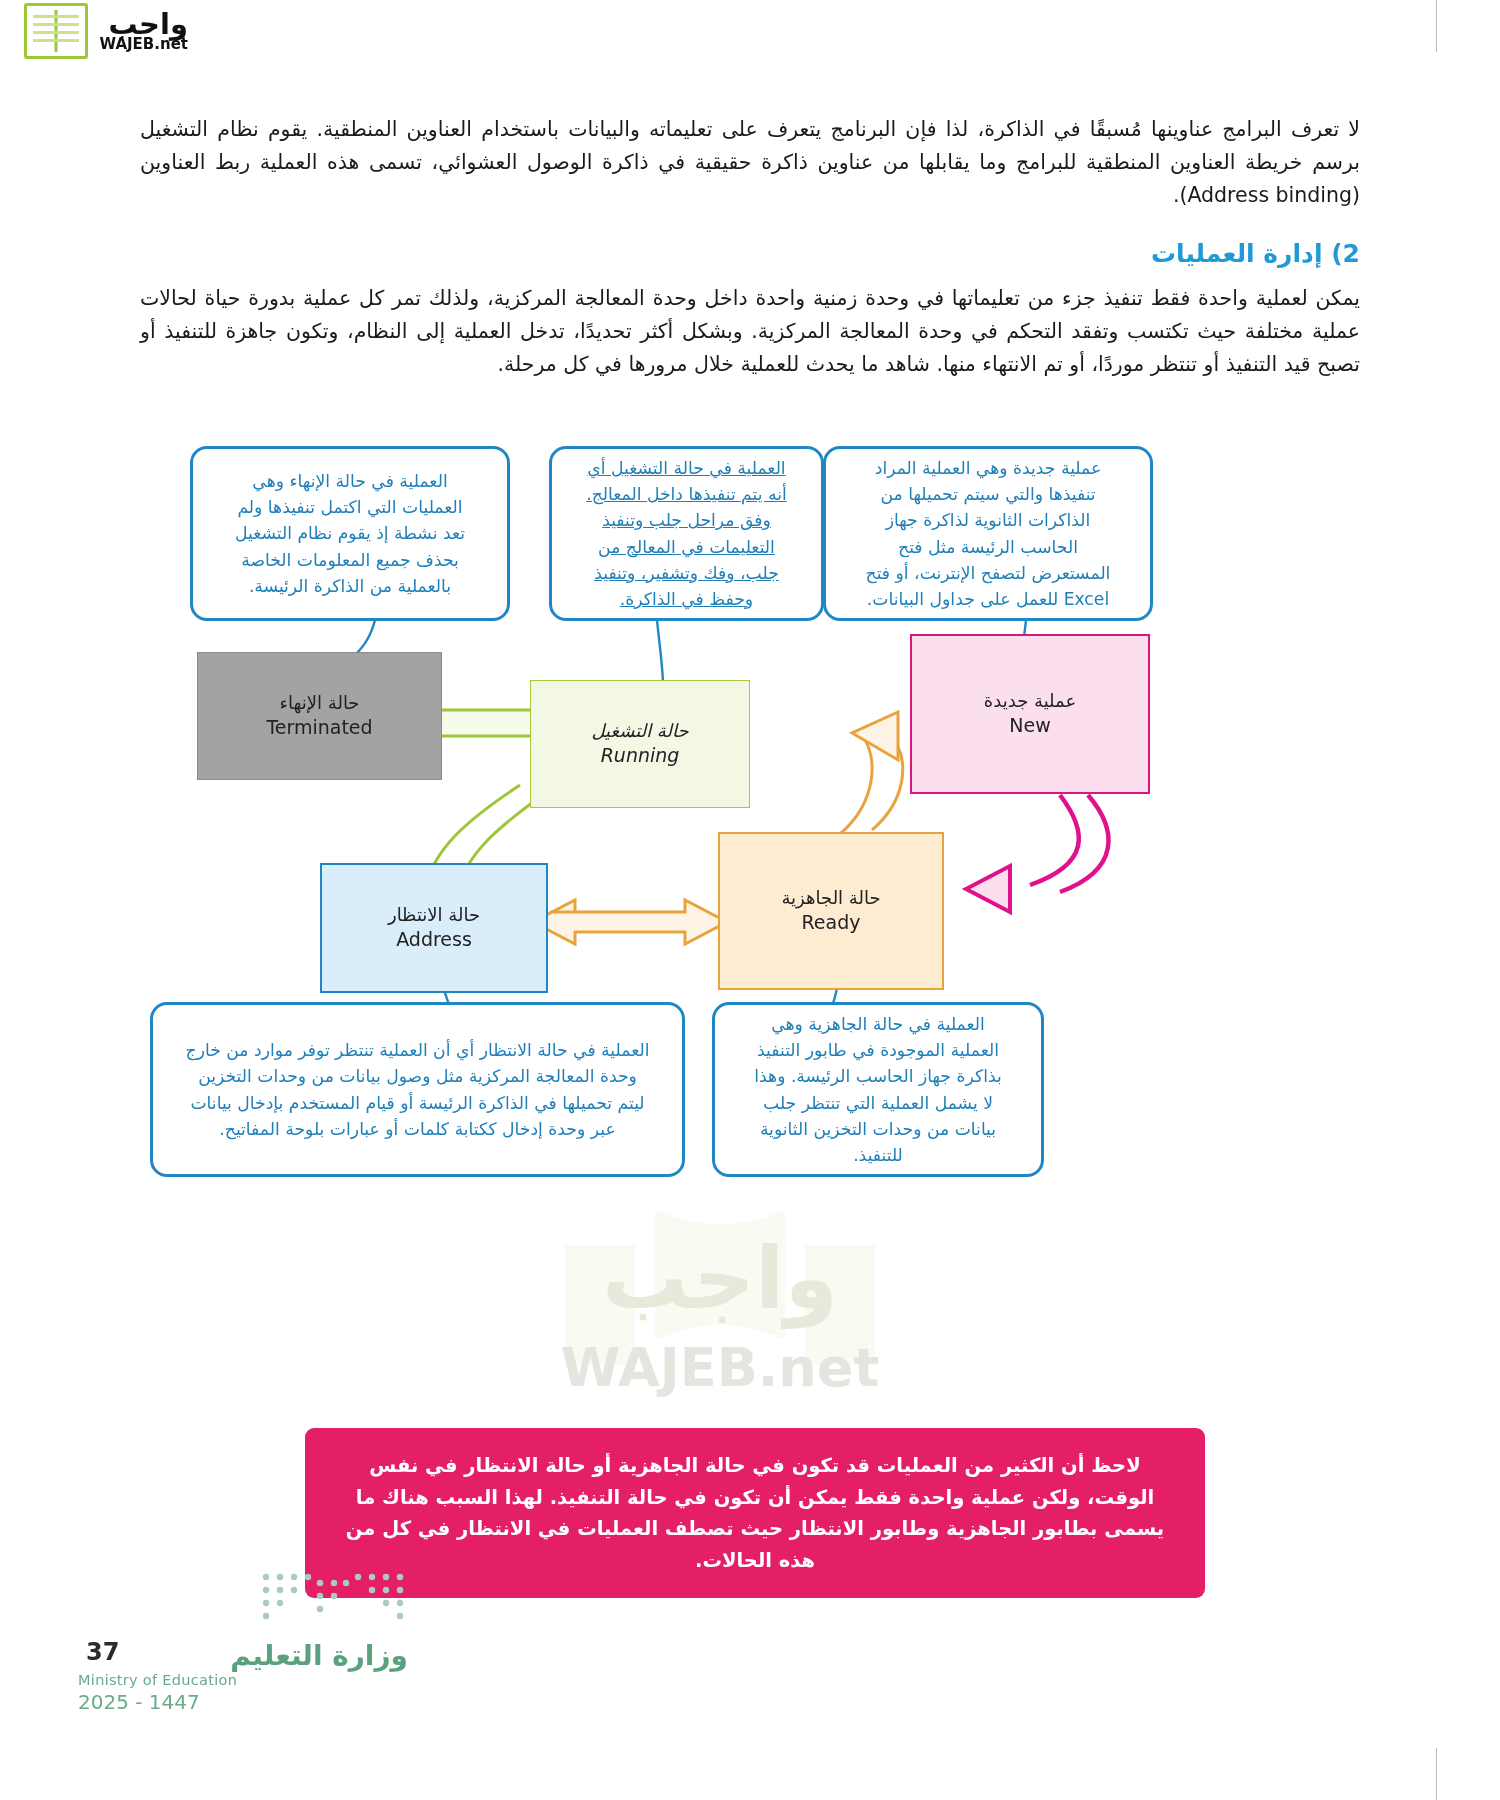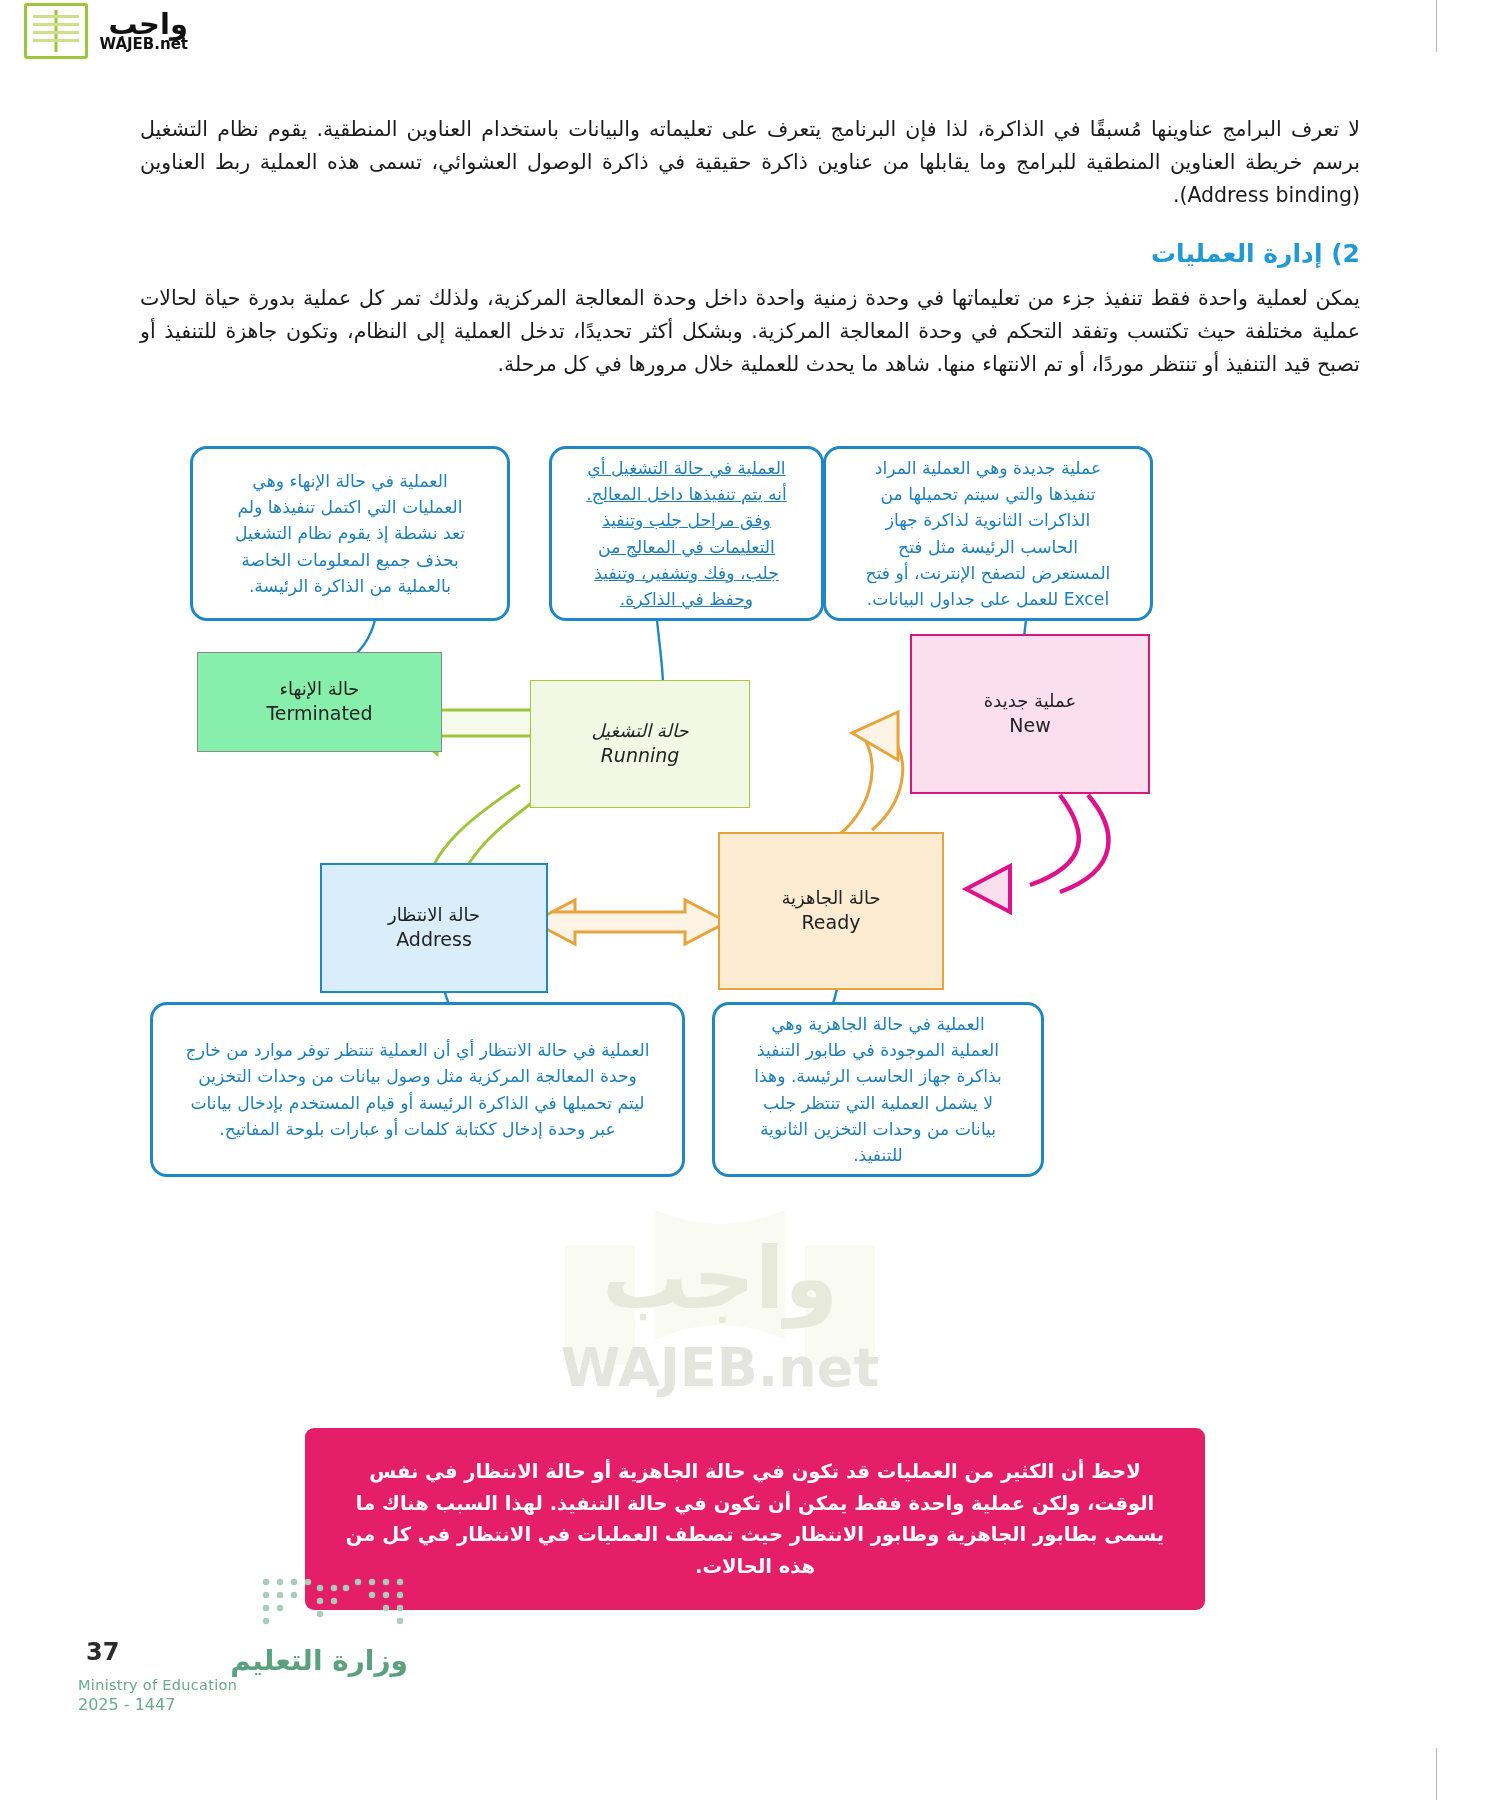--- a/index.html
+++ b/index.html
@@ -69,29 +69,29 @@
   .wm{
     position:absolute;left:505px;top:760px;width:430px;height:230px;
     pointer-events:none;opacity:.55;
   }
 
   
   .note{
     position:absolute;left:305px;top:1428px;width:900px;
     background:#e51f67;color:#fff;border-radius:9px;
     font-size:19.5px;line-height:1.62;text-align:center;font-weight:bold;
-    padding:28px 34px;box-sizing:border-box;
+    padding:22px 34px;box-sizing:border-box;
   }
 
   
   .footer{position:absolute;left:78px;bottom:86px;width:330px;}
   .moe-dots{width:150px;height:62px;position:relative;margin-bottom:6px;}
   .moe-name{color:#5aa17d;font-size:28px;font-weight:bold;direction:rtl;line-height:1.1;}
   .moe-sub{color:#6aab8b;font-size:14.5px;letter-spacing:.3px;direction:ltr;text-align:left;}
-  .moe-year{color:#6aab8b;font-size:16px;direction:ltr;text-align:left;margin-top:2px;}
+  .moe-year{color:#6aab8b;font-size:20px;direction:ltr;text-align:left;margin-top:2px;}
   .pageno{position:absolute;left:86px;bottom:134px;font-size:24px;font-weight:bold;color:#2b2b2b;}
 </style>
 </head>
 <body>
 
 <div class="page">
 
   <div class="brand">
     <div class="brand-badge">
       <span class="brand-top">واجب</span>
@@ -182,21 +182,21 @@
     </div>
 
     <div class="callout" style="left:150px;top:572px;width:535px;height:175px;">
       <span>العملية في حالة الانتظار أي أن العملية تنتظر توفر موارد من خارج وحدة المعالجة المركزية مثل وصول بيانات من وحدات التخزين ليتم تحميلها في الذاكرة الرئيسة أو قيام المستخدم بإدخال بيانات عبر وحدة إدخال ككتابة كلمات أو عبارات بلوحة المفاتيح.</span>
     </div>
 
     <div class="callout" style="left:712px;top:572px;width:332px;height:175px;">
       <span>العملية في حالة الجاهزية وهي العملية الموجودة في طابور التنفيذ بذاكرة جهاز الحاسب الرئيسة. وهذا لا يشمل العملية التي تنتظر جلب بيانات من وحدات التخزين الثانوية للتنفيذ.</span>
     </div>
 
-    <div class="state-box" style="left:197px;top:222px;width:245px;height:100px;background:#86efac;border:1.6px solid #8a8a8a;">
+    <div class="state-box" style="left:197px;top:222px;width:245px;height:128px;background:#a3a3a3;border:1.6px solid #8a8a8a;">
       <div class="state-ar">حالة الإنهاء</div>
       <div class="state-en">Terminated</div>
     </div>
 
     <div class="state-box" style="left:530px;top:250px;width:220px;height:128px;background:#f3f8e4;border:1.8px solid #a5c93c;font-style:italic;">
       <div class="state-ar">حالة التشغيل</div>
       <div class="state-en">Running</div>
     </div>
 
     <div class="state-box" style="left:910px;top:204px;width:240px;height:160px;background:#fbdfee;border:2.4px solid #d6177f;">

